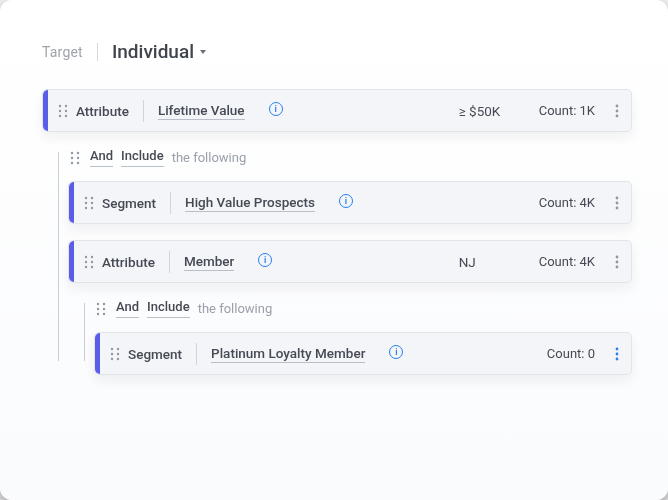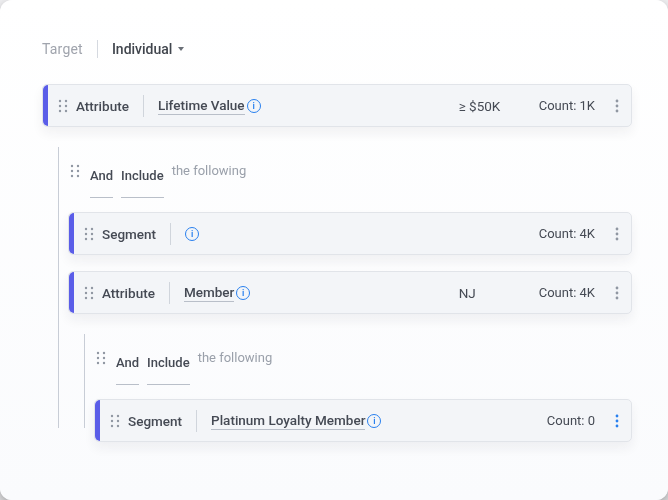--- a/index.html
+++ b/index.html
@@ -30,21 +30,21 @@
     font-size: 14px;
     letter-spacing: .2px;
   }
   .hdr-div {
     width: 1px;
     height: 18px;
     background: #d5d9e0;
   }
   .hdr-type {
     color: #40454d;
-    font-size: 14px;
+    font-size: 19px;
     font-weight: 500;
     display: flex;
     align-items: center;
     gap: 6px;
     cursor: pointer;
   }
   .caret {
     width: 0; height: 0;
     border-left: 3px solid transparent;
     border-right: 3px solid transparent;
@@ -81,22 +81,21 @@
     font-weight: 500;
   }
   .vdiv {
     width: 1px;
     height: 22px;
     background: #d0d5dc;
     margin: 0 14px;
   }
   .value-pick {
     display: flex;
-    align-items: center;
-    gap: 2px;
+    gap: 24px;
     cursor: pointer;
   }
   .value-text {
     color: #454a54;
     font-size: 13.5px;
     font-weight: 500;
     border-bottom: 1px solid #b9bfc9;
     padding-bottom: 1px;
   }
   .info-icon {
@@ -151,23 +150,22 @@
     gap:8px;
     margin: 6px 0 14px 2px;
     font-size: 13px;
     color:#888e98;
   }
   .group-head .drag { margin:0 2px 0 0; }
   .gh-op, .gh-mode {
     color:#454a54;
     font-weight:500;
     border-bottom:1px solid #b9bfc9;
-    padding-bottom:14px;
+    padding-bottom:3px;
     cursor:pointer;
-    margin-top:25px;
   }
   .gh-rest { color:#9aa0aa; }
 </style>
 </head>
 <body>
 
 <div class="card">
 
   <div class="header">
     <span class="hdr-target">Target</span>
@@ -233,20 +231,21 @@
             <circle cx="8" cy="2" r="1.2" fill="currentColor"></circle>
             <circle cx="2" cy="7" r="1.2" fill="currentColor"></circle>
             <circle cx="8" cy="7" r="1.2" fill="currentColor"></circle>
             <circle cx="2" cy="12" r="1.2" fill="currentColor"></circle>
             <circle cx="8" cy="12" r="1.2" fill="currentColor"></circle>
           </svg>
       </span>
       <span class="kind">Segment</span>
       <div class="vdiv"></div>
       <div class="value-pick">
+        <span class="value-text">High Value Prospects</span>
         <span class="info-icon">i</span>
       </div>
       <div class="spacer"></div>
       <span class="count">Count: 4K</span>
       <span class="more">
         <svg width="4" height="14" viewBox="0 0 4 14">
             <circle cx="2" cy="2" r="1.4" fill="currentColor"></circle>
             <circle cx="2" cy="7" r="1.4" fill="currentColor"></circle>
             <circle cx="2" cy="12" r="1.4" fill="currentColor"></circle>
           </svg>

